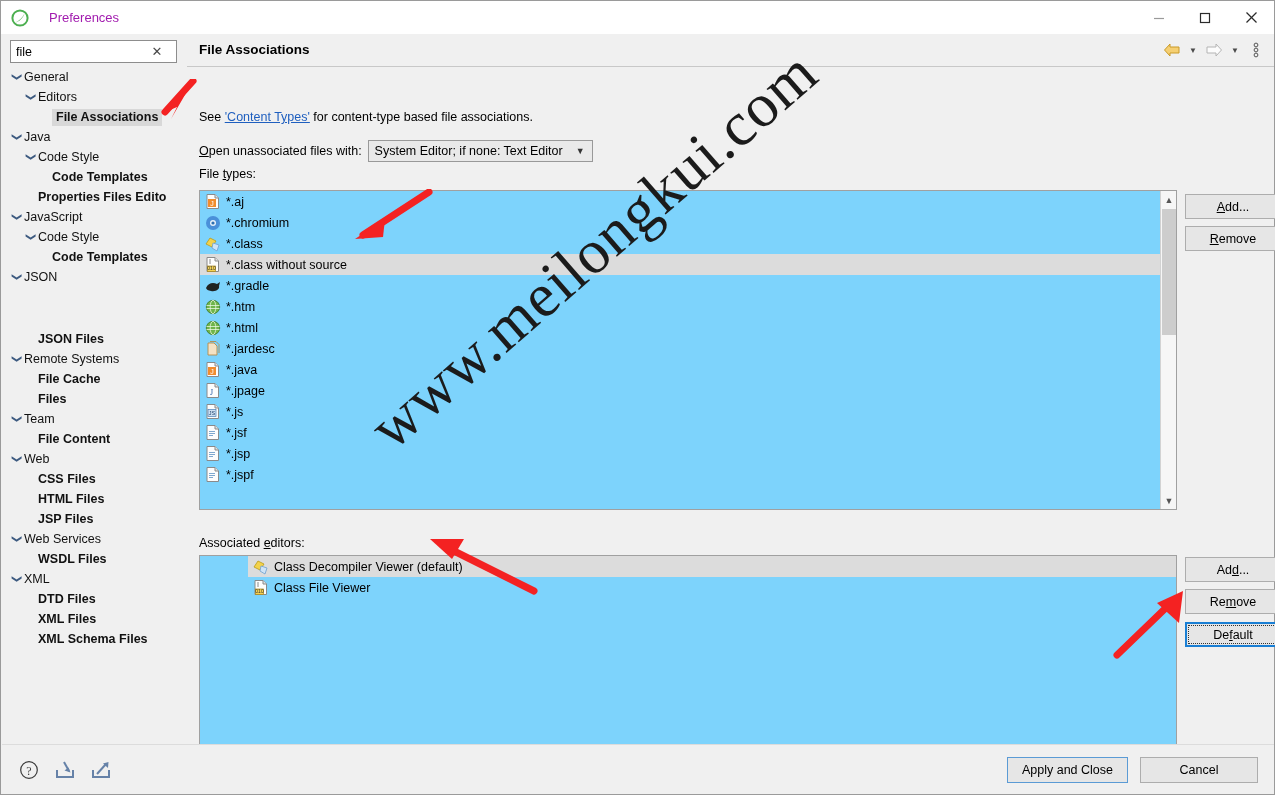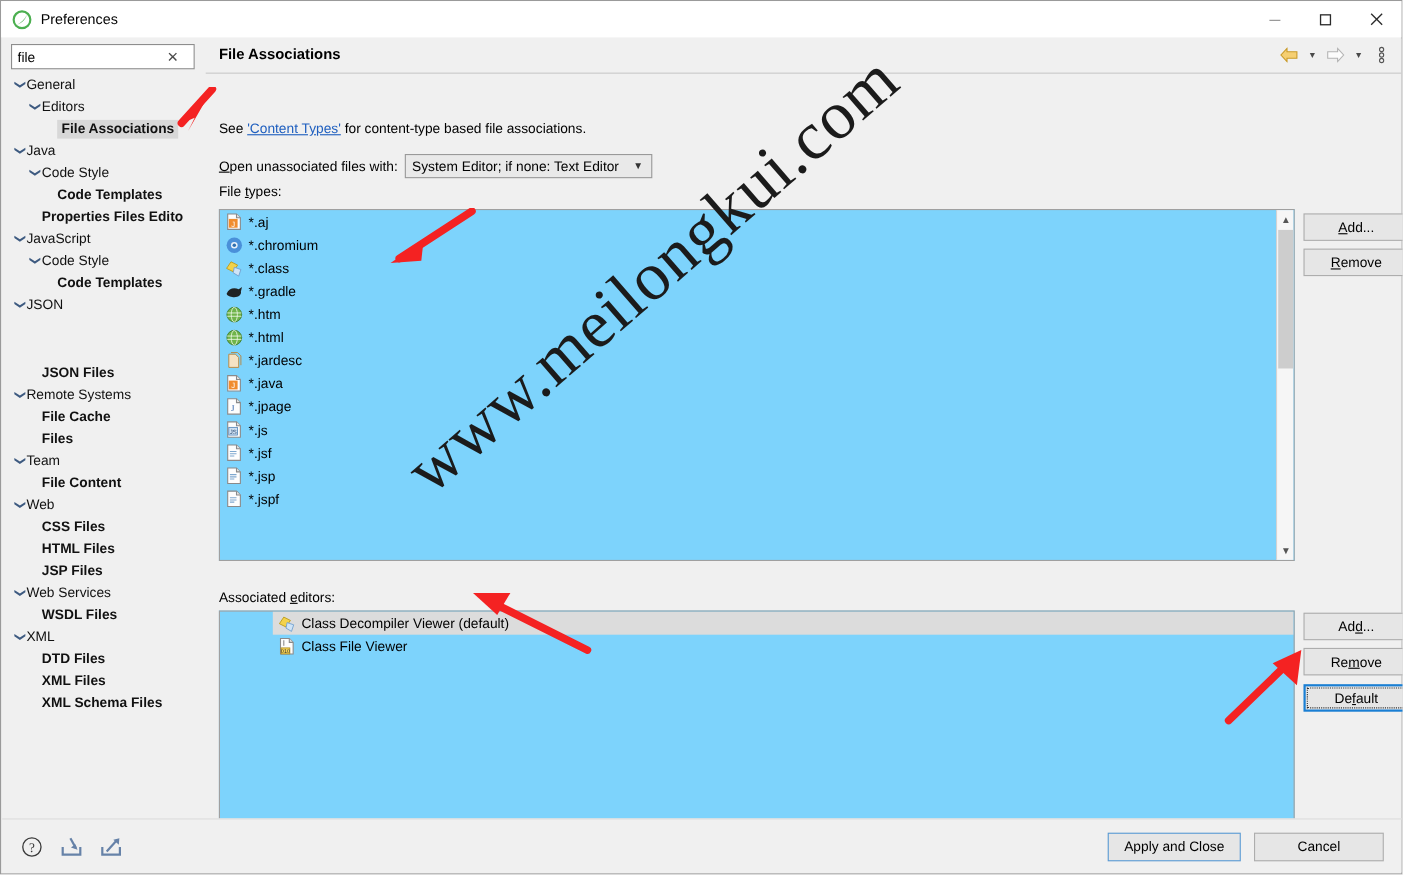--- a/index.html
+++ b/index.html
@@ -16,21 +16,21 @@
   }
 
   
   #window { position:absolute; inset:0; background:#f0f0f0; border:1px solid #9a9a9a; }
 
   #titlebar {
     position:absolute; left:0; top:0; width:1273px; height:33px;
     background:#ffffff; display:flex; align-items:center;
   }
   #title-icon { margin-left:10px; width:18px; height:18px; position:relative; }
-  #title-text { margin-left:8px; font-size:13px; color:#000000; }
+  #title-text { margin-left:20px; font-size:13px; color:#a21caf; }
   .winbtns { margin-left:auto; display:flex; height:33px; }
   .winbtn { width:46px; height:33px; display:flex; align-items:center; justify-content:center; }
   .winbtn svg { display:block; }
 
   
   #leftpane { position:absolute; left:1px; top:34px; width:183px; height:710px; background:#f0f0f0; }
   #searchbox {
     position:absolute; left:8px; top:5px; width:167px; height:23px;
     background:#fff; border:1px solid #8d8d8d; display:flex; align-items:center;
   }
@@ -358,20 +358,30 @@
                 <circle cx="9" cy="9" r="1.6" fill="#2f6fb0"></circle>
               </svg></span>
             <span>*.chromium</span>
           </div>
           <div class="lrow">
             <span class="licon"><svg width="18" height="17" viewBox="0 0 18 17">
                 <path d="M2 9 L6 3 L12 6 L8 12 Z" fill="#f3d24b" stroke="#b99a18" stroke-width="0.8"></path>
                 <path d="M9 8 L15 10 L13 16 L8 13 Z" fill="#cfe4f7" stroke="#6f9fcf" stroke-width="0.8"></path>
               </svg></span>
             <span>*.class</span>
+          </div>
+          <div class="lrow sel">
+            <span class="licon"><svg width="18" height="17" viewBox="0 0 18 17">
+                <path d="M3 1.5 H11 L14.5 5 V15.5 H3 Z" fill="#fdfdfd" stroke="#8a8a8a" stroke-width="1"></path>
+                <path d="M11 1.5 V5 H14.5" fill="#e3e3e3" stroke="#8a8a8a" stroke-width="1"></path>
+                <rect x="3.5" y="10" width="8" height="5.5" fill="#f5d253" stroke="#a8861a" stroke-width="0.7"></rect>
+                <text x="7.5" y="14.4" font-size="5" font-family="Liberation Sans, sans-serif" fill="#333" text-anchor="middle">010</text>
+                <path d="M6 3 L6 8" stroke="#8a8a8a" stroke-width="1"></path>
+              </svg></span>
+            <span>*.class without source</span>
           </div>
           <div class="lrow">
             <span class="licon"><svg width="18" height="17" viewBox="0 0 18 17">
                 <path d="M2 11 C4 6 9 5 13 7 L16 5 L15 9 C16 12 12 15 7 14 C4 13.5 2.5 12.5 2 11 Z" fill="#1f2323"></path>
               </svg></span>
             <span>*.gradle</span>
           </div>
           <div class="lrow">
             <span class="licon"><svg width="18" height="17" viewBox="0 0 18 17">
                 <circle cx="9" cy="9" r="6.7" fill="#6fb44a" stroke="#3e7a2a" stroke-width="0.8"></circle>

